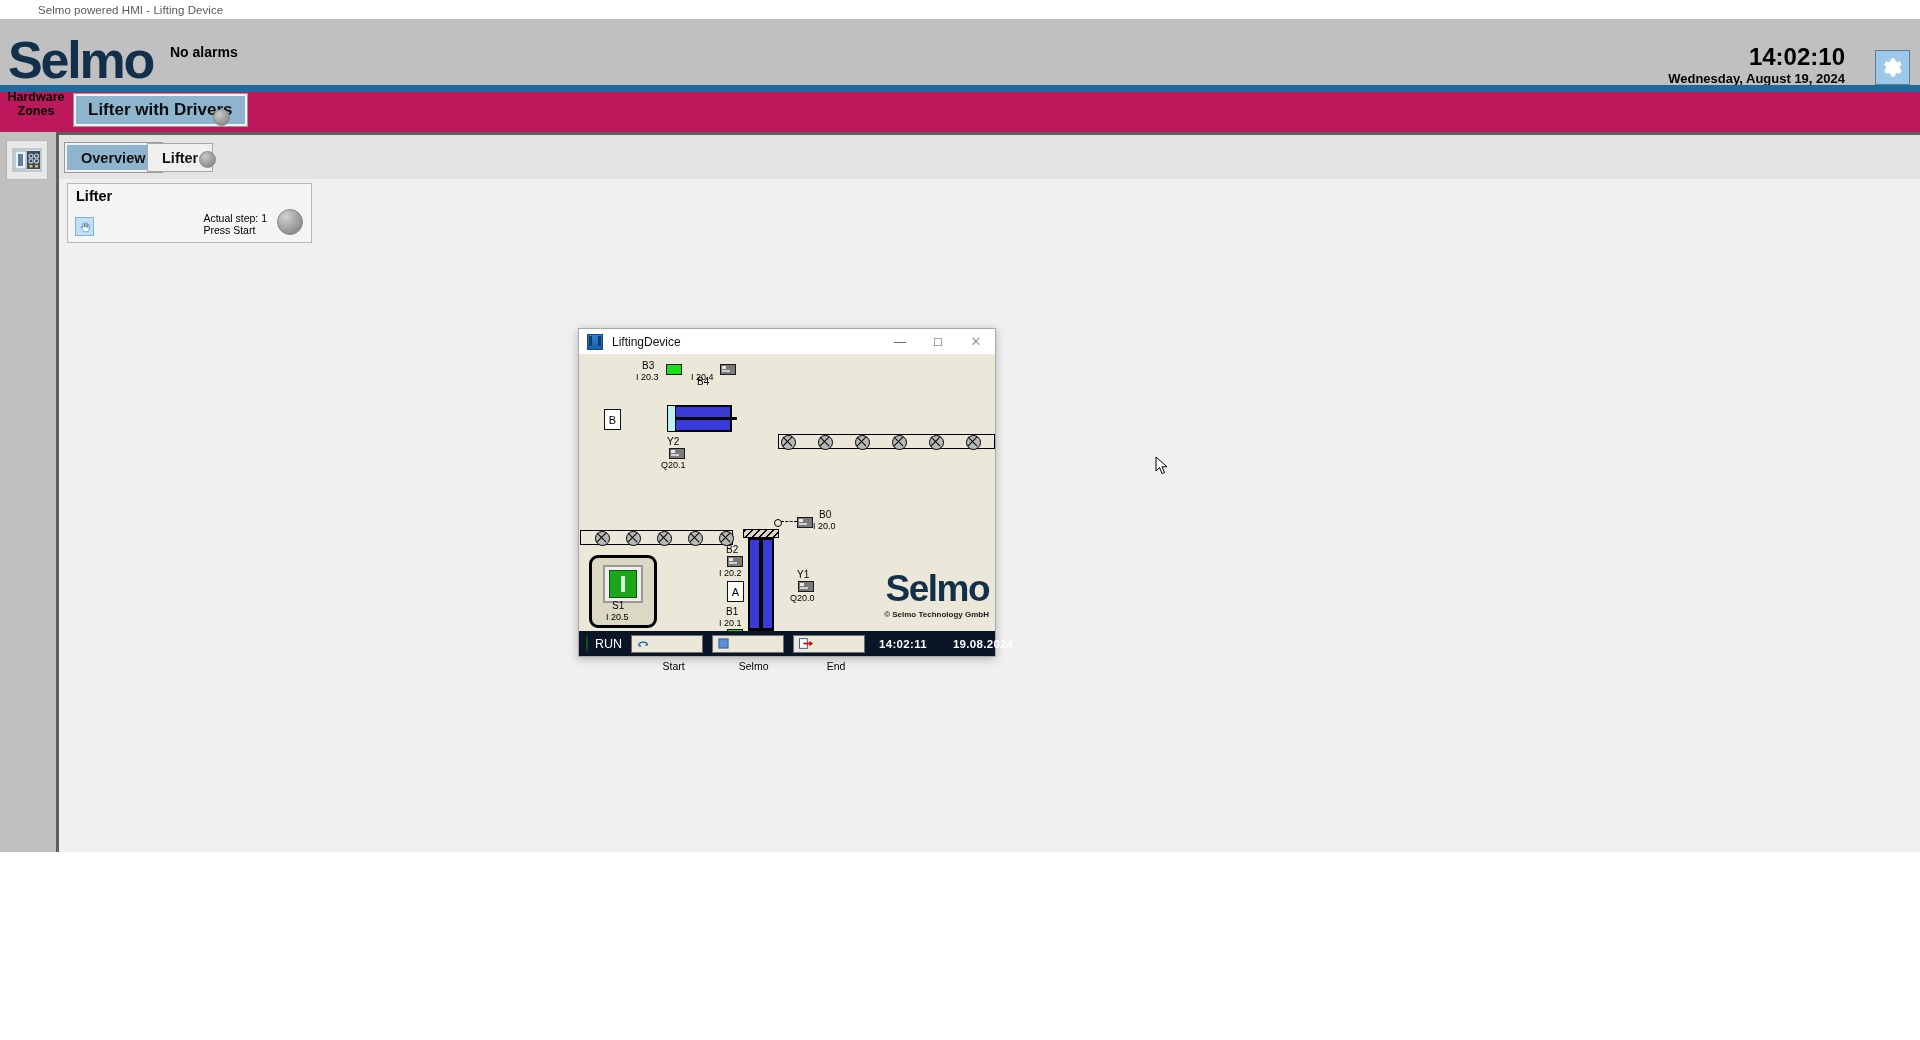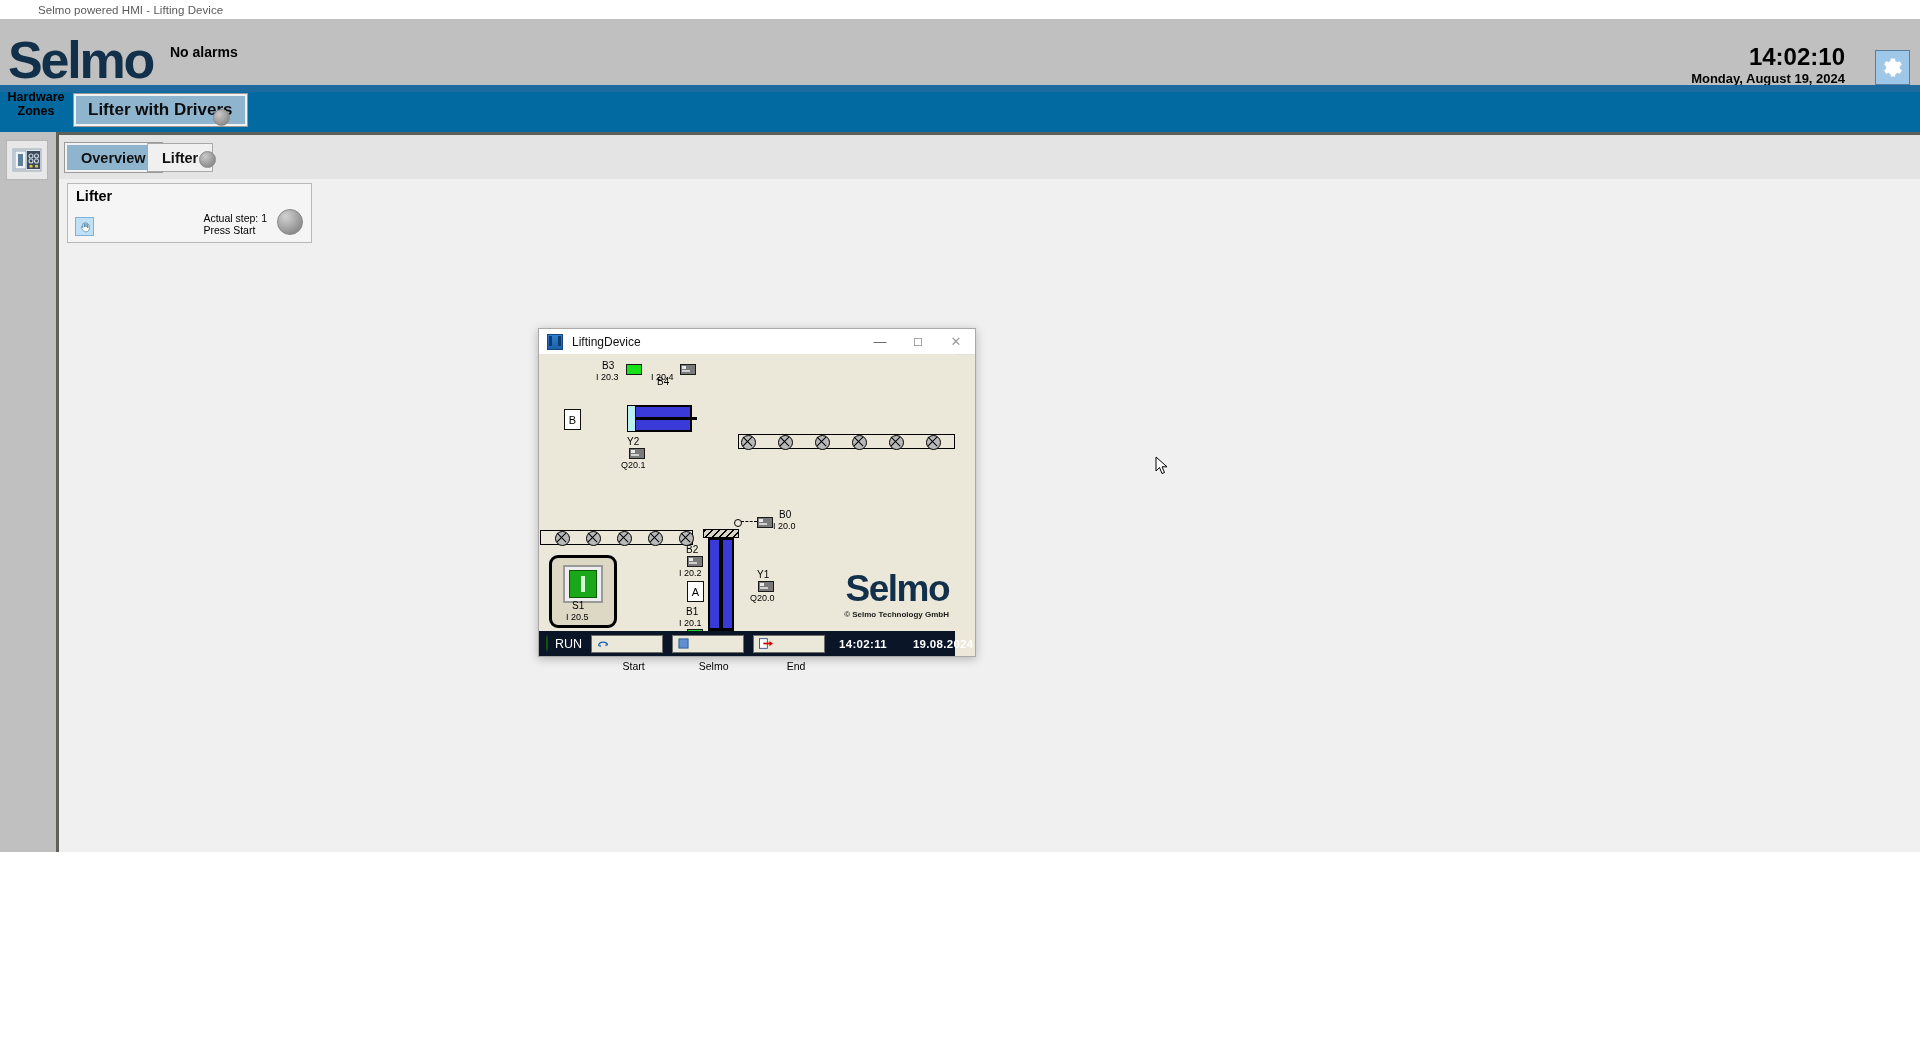--- a/index.html
+++ b/index.html
@@ -61,21 +61,21 @@
   #blue-bar {
     position: absolute; left: 0; top: 85px;
     width: 1920px; height: 7px;
     background: #1d6a9e;
   }
 
   
   #zones-bar {
     position: absolute; left: 0; top: 92px;
     width: 1920px; height: 40px;
-    background: #0369a1;
+    background: #be185d;
   }
   #hw-zones-label {
     position: absolute; left: 6px; top: -2px;
     width: 60px;
     font-size: 12.5px; font-weight: bold; color: #000;
     text-align: center; line-height: 14px;
   }
   .zone-btn {
     position: absolute; left: 74px; top: 2px;
     height: 32px; min-width: 140px;
@@ -161,26 +161,25 @@
   }
   #card-dot {
     position: absolute; right: 8px; top: 25px;
     width: 24px; height: 24px; border-radius: 50%;
     background: radial-gradient(circle at 33% 28%, #d2d2d2, #8f8f8f 72%, #7a7a7a);
     border: 1px solid #858585;
   }
 
   
   #sim-window {
-    position: absolute; left: 538px; top: 328px;
+    position: absolute; left: 578px; top: 328px;
     width: 416px; height: 327px;
     background: #ece8d9;
     border: 1px solid #a9a9a9;
     box-shadow: 0 2px 9px rgba(0,0,0,0.25);
-    padding-left: 20px;
   }
   #sim-titlebar {
     position: absolute; left: 0; top: 0;
     width: 100%; height: 25px;
     background: #ffffff;
     border-bottom: 1px solid #e0e0e0;
     display: flex; align-items: center;
   }
   #sim-appicon {
     width: 14px; height: 14px; margin-left: 8px;
@@ -343,21 +342,21 @@
 <body>
 
 <div id="os-titlebar">
   <span class="txt">Selmo powered HMI - Lifting Device</span>
 </div>
 
 <div id="hmi-header">
   <div id="selmo-logo">Selmo</div>
   <div id="alarm-text">No alarms</div>
   <div id="clock-time">14:02:10</div>
-  <div id="clock-date">Monday, August 19, 2024</div>
+  <div id="clock-date">Wednesday, August 19, 2024</div>
   <div id="gear-button">
     <svg width="21" height="21" viewBox="0 0 24 24">
       <path fill="#ffffff" d="M12 8.2a3.8 3.8 0 1 0 0 7.6 3.8 3.8 0 0 0 0-7.6zm0 5.8a2 2 0 1 1 0-4 2 2 0 0 1 0 4z"></path>
       <path fill="#ffffff" d="M20.3 13.3c.05-.42.08-.85.08-1.3s-.03-.88-.08-1.3l2.05-1.55a.5.5 0 0 0 .12-.64l-1.95-3.37a.5.5 0 0 0-.6-.22l-2.42.97a7.4 7.4 0 0 0-2.25-1.3l-.36-2.56a.5.5 0 0 0-.5-.43h-3.9a.5.5 0 0 0-.5.43l-.36 2.56c-.82.33-1.57.77-2.25 1.3l-2.42-.97a.5.5 0 0 0-.6.22L2.5 8.51a.5.5 0 0 0 .12.64L4.67 10.7c-.05.42-.08.85-.08 1.3s.3.88.08 1.3L2.62 14.85a.5.5 0 0 0-.12.64l1.95 3.37c.13.22.38.3.6.22l2.42-.97c.68.53 1.43.97 2.25 1.3l.36 2.56c.4.25.25.43.5.43h3.9a.5.5 0 0 0 .5-.43l.36-2.56a7.4 7.4 0 0 0 2.25-1.3l2.42.97c.22.08.47 0 .6-.22l1.95-3.37a.5.5 0 0 0-.12-.64L20.3 13.3z"></path>
     </svg>
   </div>
 </div>
 
 <div id="blue-bar"></div>
 

